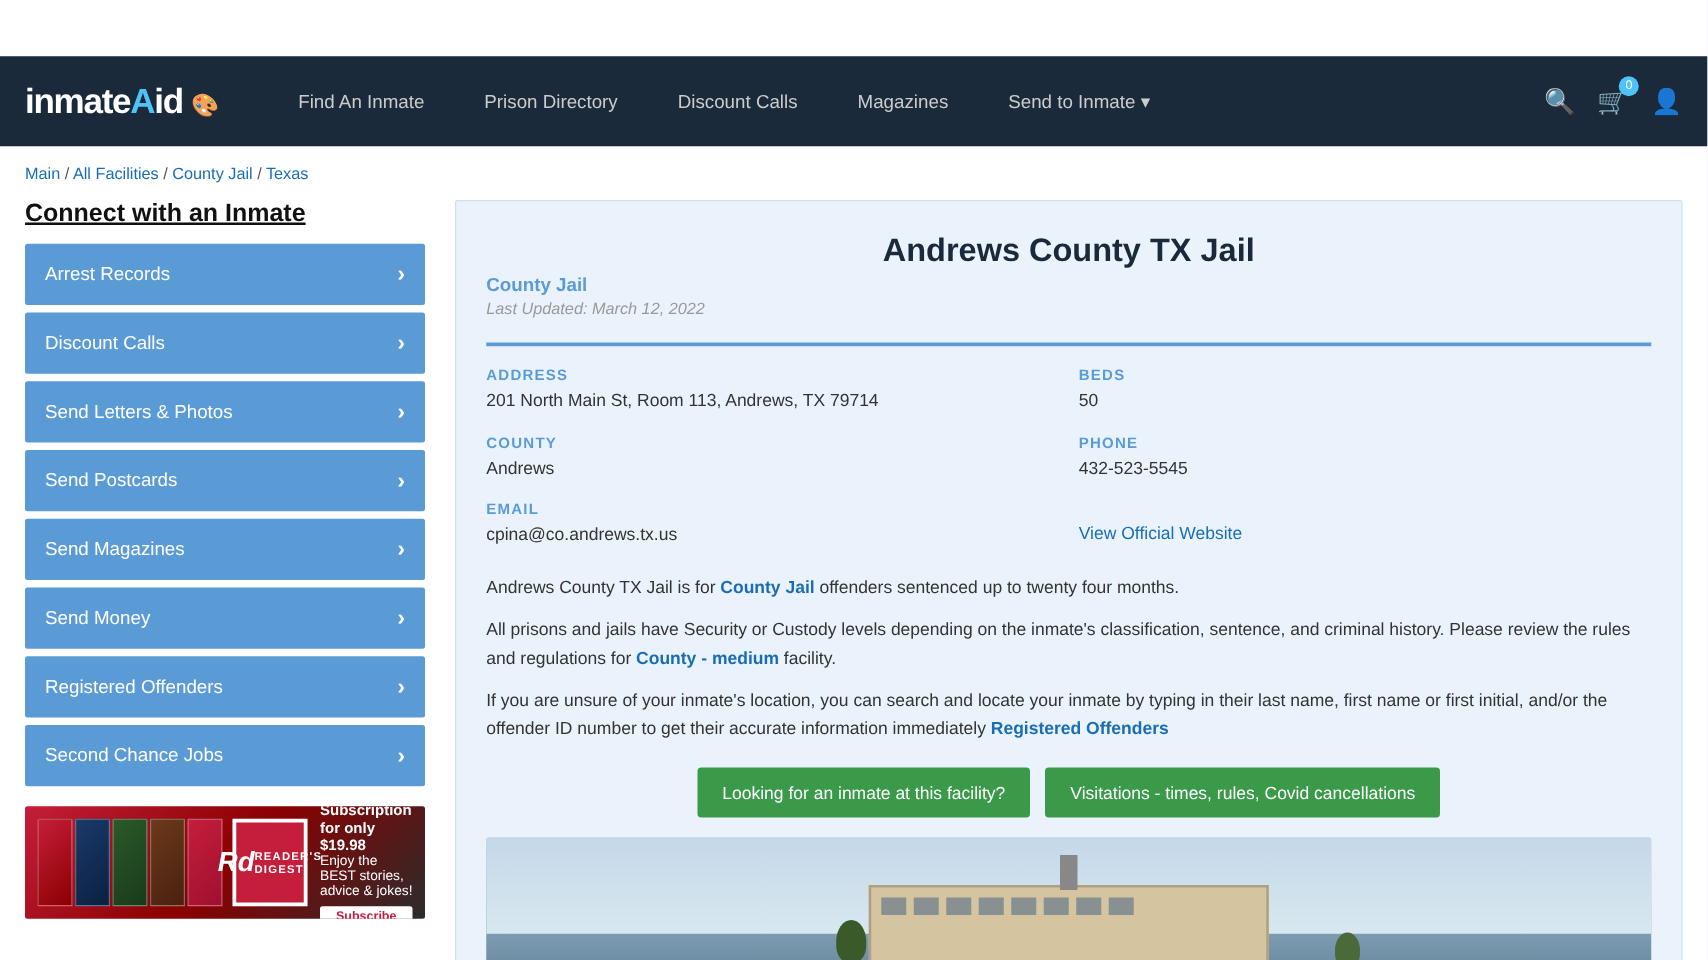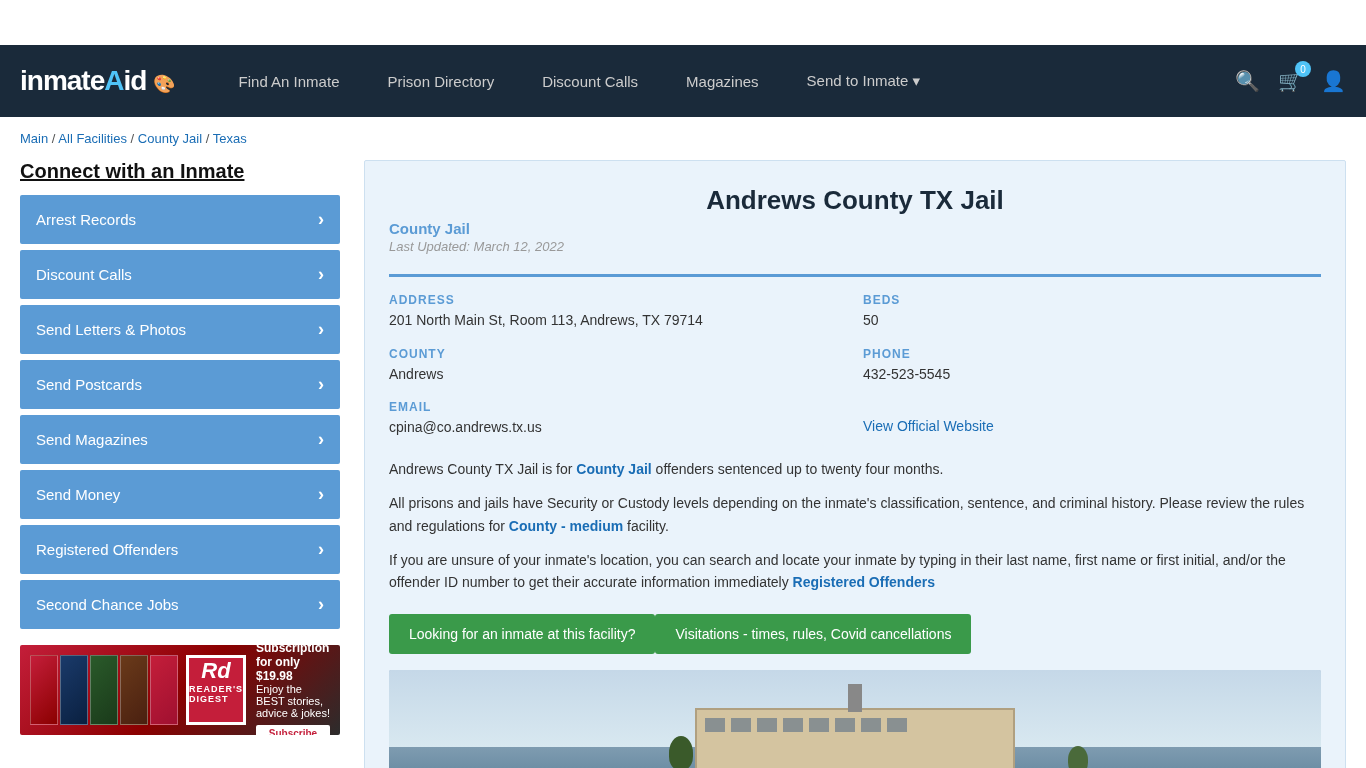--- a/index.html
+++ b/index.html
@@ -126,21 +126,22 @@
       border-radius: 2px;
       overflow: hidden;
     }
     .ad-rd-logo {
       width: 60px;
       height: 70px;
       background: #c41e3a;
       border: 3px solid #fff;
       display: flex;
       align-items: center;
-      flex-direction: column;
+      justify-content: center;
+      flex-direction: row;
       color: #fff;
       font-weight: bold;
       font-size: 20px;
       margin-right: 10px;
       flex-shrink: 0;
     }
     .ad-rd-logo .rd-small { font-size: 9px; letter-spacing: 1px; }
     .ad-text { color: #fff; font-size: 11px; }
     .ad-text .ad-headline { font-weight: bold; font-size: 12px; }
     .ad-subscribe {
@@ -221,22 +222,24 @@
     }
     .description {
       font-size: 14px;
       color: #333;
       line-height: 1.6;
       margin-bottom: 12px;
     }
     .description a { color: #1a6db5; text-decoration: none; font-weight: bold; }
     .btn-row {
       display: flex;
+      gap: 12px;
       margin-top: 20px;
       margin-bottom: 16px;
+      justify-content: center;
     }
     .btn-green {
       background: #3a9a4a;
       color: #fff;
       border: none;
       padding: 12px 20px;
       font-size: 14px;
       cursor: pointer;
       border-radius: 3px;
       text-align: center;

